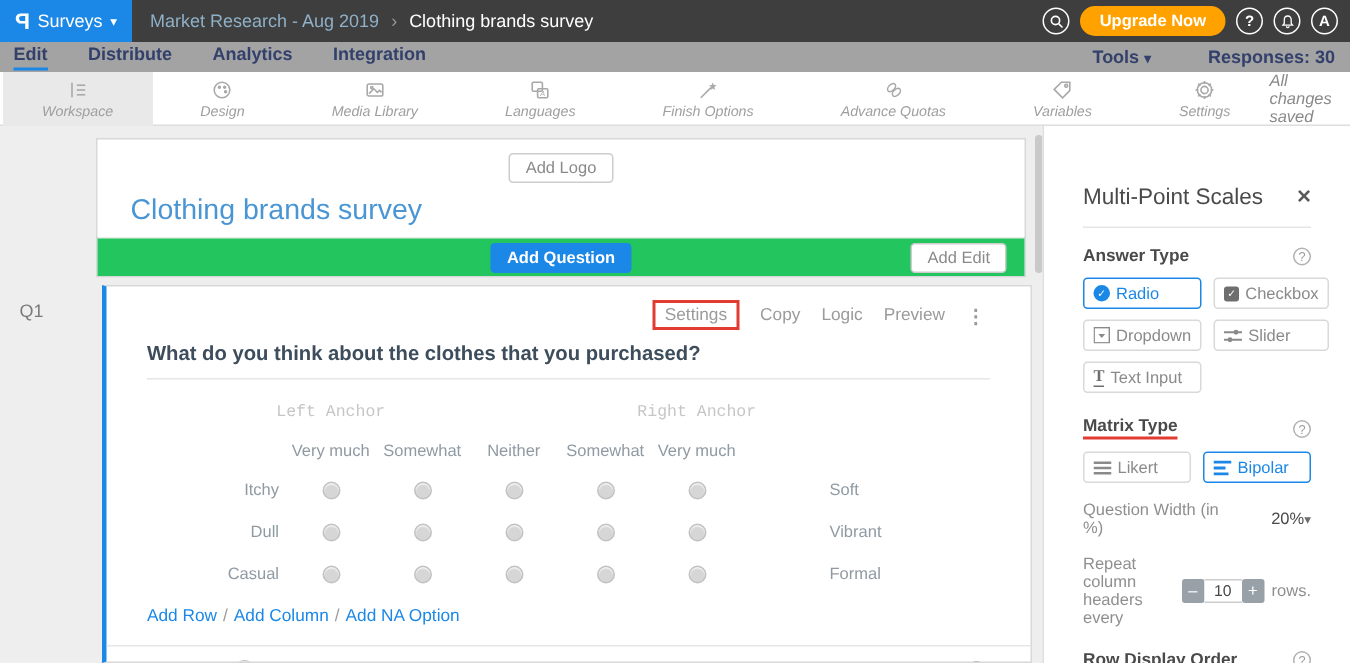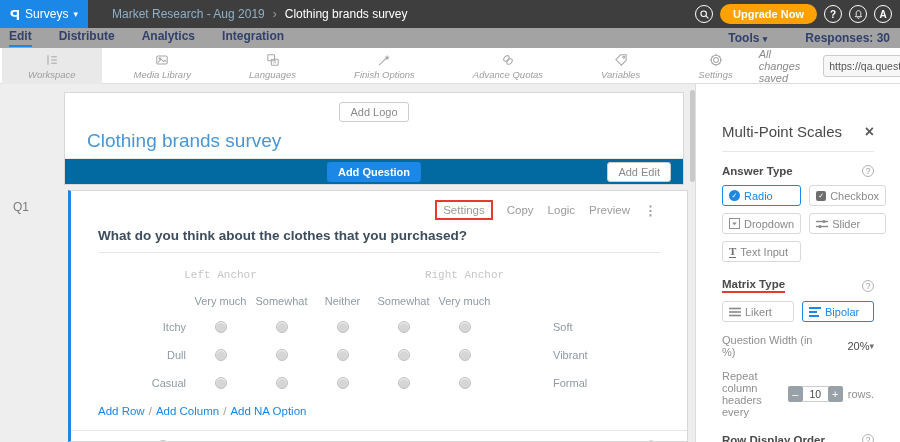--- a/index.html
+++ b/index.html
@@ -6,21 +6,21 @@
   html,body { width:900px; height:442px; overflow:hidden; }
   body { font-family:"Liberation Sans", sans-serif; background:#eee; position:relative; }
   .abs { position:absolute; }
 
   
   .topbar { left:0; top:0; width:900px; height:28px; background:#3e3e3e; display:flex; align-items:center; }
   .brand { width:88px; height:28px; background:#1b87e6; display:flex; align-items:center; justify-content:center; gap:5px; color:#fff; cursor:pointer; }
   .brand .logo { font-weight:bold; font-size:15px; transform:scaleX(-1); display:inline-block; }
   .brand .product { font-size:12px; }
   .brand .caret { font-size:9px; }
-  .crumbs { display:flex; align-items:center; gap:8px; margin-left:24px; font-size:12px; }
+  .crumbs { display:flex; align-items:center; gap:8px; margin-left:12px; font-size:12px; }
   .crumb-project { color:#8fb0c6; cursor:pointer; }
   .crumb-sep { color:#9a9a9a; font-size:12px; }
   .crumb-page { color:#fff; }
   .top-right { margin-left:auto; display:flex; align-items:center; gap:7px; padding-right:8px; }
   .circle-btn { width:18px; height:18px; border:1.4px solid #fff; border-radius:50%; color:#fff; font-size:10px; font-weight:bold; display:flex; align-items:center; justify-content:center; cursor:pointer; }
   .upgrade { background:#ffa200; color:#fff; font-size:11px; font-weight:bold; border:none; border-radius:10px; padding:4px 13px; cursor:pointer; }
 
   
   .tabbar { left:0; top:28px; width:900px; height:20px; background:#a3a3a3; display:flex; align-items:center; font-size:12px; }
   .tabs { display:flex; gap:27px; padding-left:9px; }
@@ -43,21 +43,21 @@
   .preview-btn { background:#1b87e6; border:none; color:#fff; font-size:12px; border-radius:3px; padding:5px 12px; display:flex; align-items:center; gap:6px; cursor:pointer; }
 
   
   .main-bg { left:0; top:84px; width:900px; height:358px; background:#eee; }
   .q-gutter { left:13px; top:200px; font-size:12px; color:#7a7a7a; }
 
   .canvas-card { left:64px; top:92px; width:620px; height:93px; background:#fff; border:1px solid #d8d8d8; }
   .addlogo-row { display:flex; justify-content:center; padding-top:9px; }
   .btn-ghost { background:#fff; border:1px solid #ccc; border-radius:3px; color:#8a8a8a; font-size:11px; padding:3px 10px; cursor:pointer; font-family:inherit; }
   .survey-title { font-size:19px; color:#4a96d4; padding:8px 0 0 22px; }
-  .canvas-footer { position:absolute; left:0; bottom:0; width:100%; height:26px; background:#0369a1; border-top:1px solid #eaeaea; display:flex; align-items:center; }
+  .canvas-footer { position:absolute; left:0; bottom:0; width:100%; height:26px; background:#22c55e; border-top:1px solid #eaeaea; display:flex; align-items:center; }
   .btn-primary-sm { background:#1b87e6; border:none; color:#fff; font-size:11px; font-weight:bold; border-radius:3px; padding:4px 11px; cursor:pointer; position:absolute; left:50%; transform:translateX(-50%); font-family:inherit; }
   .add-intro { position:absolute; right:12px; }
   .scrollbar-thumb { left:690px; top:90px; width:5px; height:92px; background:#c9c9c9; border-radius:3px; }
 
   
   .q-card { left:68px; top:190px; width:620px; height:252px; background:#fff; border:1px solid #d8d8d8; border-left:3px solid #1b87e6; overflow:hidden; }
   .q-menu { display:flex; align-items:center; gap:14px; justify-content:flex-end; padding:9px 30px 0 0; font-size:11.5px; color:#9b9b9b; }
   .q-menu span { cursor:pointer; }
   .annot-box { border:2px solid #e23b32; padding:2px 6px; }
   .q-ellipsis { font-size:13px; font-weight:bold; letter-spacing:0; }
@@ -166,20 +166,29 @@
       <svg viewBox="0 0 20 20">
           <line x1="5" y1="4" x2="5" y2="16"></line>
           <line x1="9" y1="6" x2="16" y2="6"></line>
           <line x1="9" y1="10" x2="16" y2="10"></line>
           <line x1="9" y1="14" x2="16" y2="14"></line>
         </svg>
       <span class="lbl">Workspace</span>
     </div>
     <div class="tool-item">
       <svg viewBox="0 0 20 20">
+          <circle cx="10" cy="10" r="6.5"></circle>
+          <circle cx="7.8" cy="7.8" r="0.8" fill="#a8a8a8"></circle>
+          <circle cx="12.2" cy="7.8" r="0.8" fill="#a8a8a8"></circle>
+          <circle cx="13" cy="11.5" r="0.8" fill="#a8a8a8"></circle>
+        </svg>
+      <span class="lbl">Design</span>
+    </div>
+    <div class="tool-item">
+      <svg viewBox="0 0 20 20">
           <rect x="3.5" y="5" width="13" height="10" rx="1.5"></rect>
           <path d="M5 13 L9 9 L12 12 L13.7 10.3 L15.5 12"></path>
           <circle cx="7.3" cy="8" r="0.9"></circle>
         </svg>
       <span class="lbl">Media Library</span>
     </div>
     <div class="tool-item">
       <svg viewBox="0 0 20 20">
           <rect x="3.5" y="3.5" width="8.5" height="7.5" rx="1"></rect>
           <rect x="8" y="9" width="8.5" height="7.5" rx="1"></rect>

